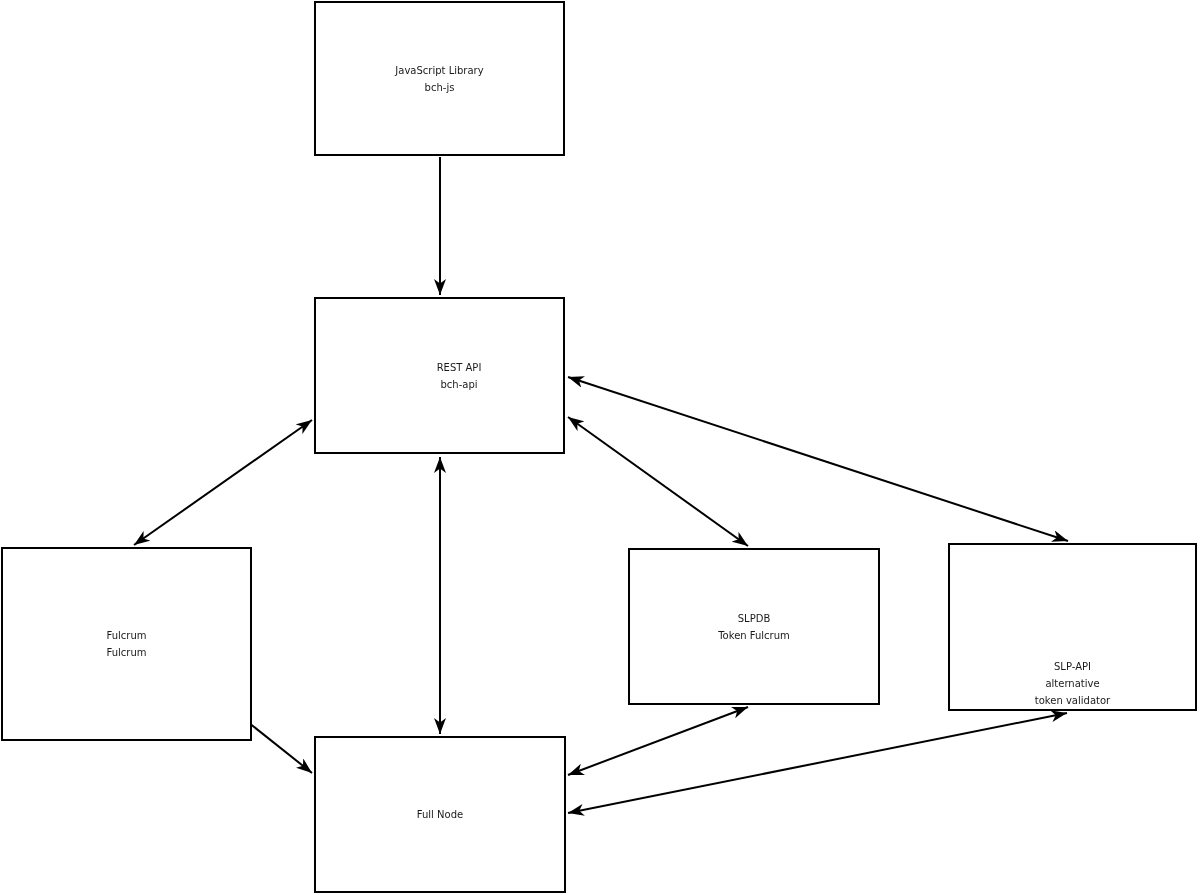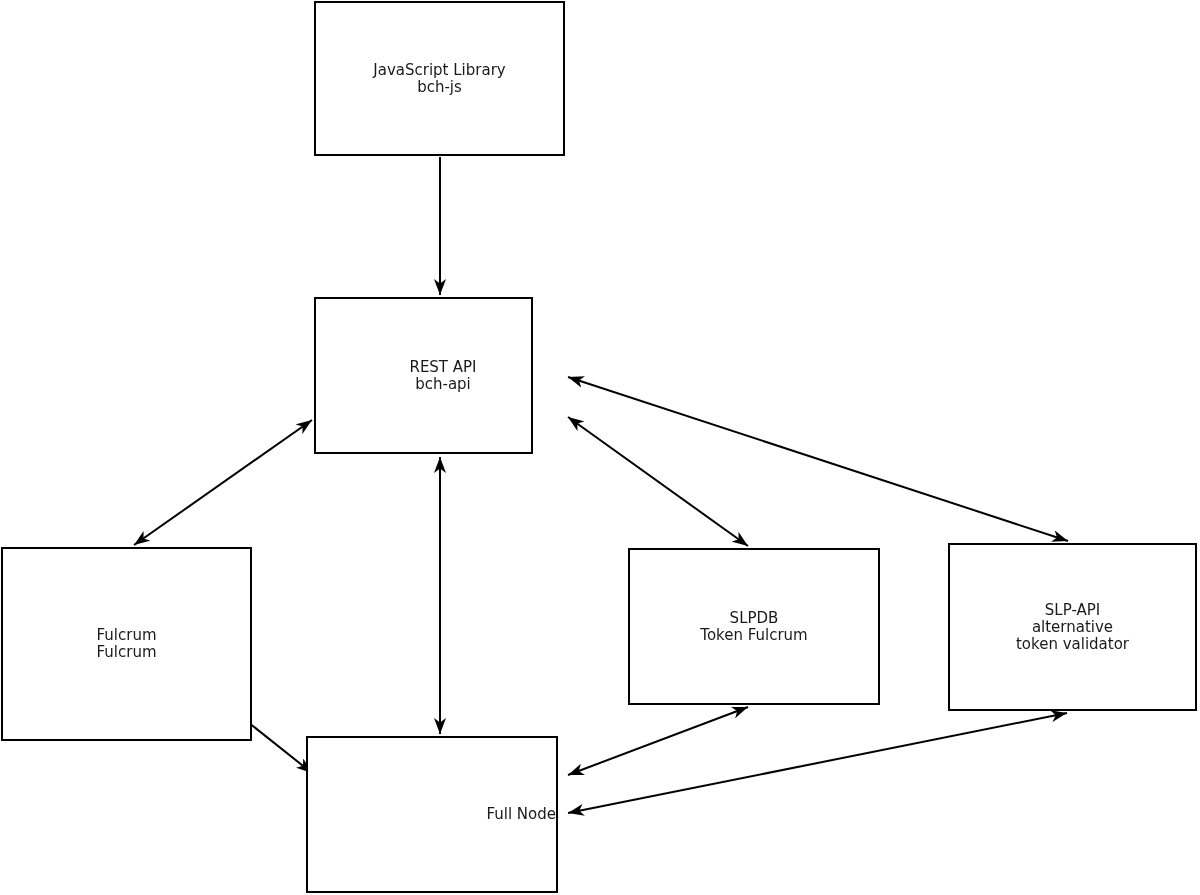--- a/index.html
+++ b/index.html
@@ -32,21 +32,21 @@
     box-sizing: border-box;
     border: 2px solid var(--box-border, #000000);
     background: var(--box-fill, #ffffff);
     display: flex;
     flex-direction: column;
     align-items: center;
     justify-content: center;
     text-align: center;
   }
   .node-line {
-    font-size: 15px;
+    font-size: 10px;
     line-height: 17px;
     color: var(--text, #1a1a1a);
     white-space: nowrap;
   }
 </style>
 </head>
 <body>
 
 <div class="canvas">
   <svg class="edge-layer" width="1200" height="895" viewBox="0 0 1200 895" xmlns="http://www.w3.org/2000/svg">
@@ -64,34 +64,34 @@
         <line class="edge" x1="229" y1="707" x2="312" y2="773" marker-end="url(#arrowhead)" marker-start="url(#arrowhead)"></line>
         <line class="edge" x1="748" y1="707" x2="568" y2="775" marker-end="url(#arrowhead)" marker-start="url(#arrowhead)"></line>
         <line class="edge" x1="1067" y1="713" x2="568" y2="813" marker-end="url(#arrowhead)" marker-start="url(#arrowhead)"></line>
       </g>
   </svg>
   <div>
       <div class="node" style="left: 314px; top: 1px; width: 251px; height: 155px;">
         <div class="node-line">JavaScript Library</div>
         <div class="node-line">bch-js</div>
       </div>
-      <div class="node" style="left: 314px; top: 297px; width: 219px; height: 157px; padding-left: 39px;">
+      <div class="node" style="left: 314px; top: 297px; width: 251px; height: 157px; padding-left: 39px;">
         <div class="node-line">REST API</div>
         <div class="node-line">bch-api</div>
       </div>
       <div class="node" style="left: 1px; top: 547px; width: 251px; height: 194px;">
         <div class="node-line">Fulcrum</div>
         <div class="node-line">Fulcrum</div>
       </div>
       <div class="node" style="left: 628px; top: 548px; width: 252px; height: 157px;">
         <div class="node-line">SLPDB</div>
         <div class="node-line">Token Fulcrum</div>
       </div>
-      <div class="node" style="left: 948px; top: 543px; width: 249px; height: 168px;">
+      <div class="node" style="left: 948px; top: 543px; width: 249px; height: 168px; justify-content: flex-end;">
         <div class="node-line">SLP-API</div>
         <div class="node-line">alternative</div>
         <div class="node-line">token validator</div>
       </div>
-      <div class="node" style="left: 306px; top: 736px; width: 252px; height: 157px; align-items: flex-end;">
+      <div class="node" style="left: 314px; top: 736px; width: 252px; height: 157px;">
         <div class="node-line">Full Node</div>
       </div>
     </div>
 </div>
 
 </body></html>

